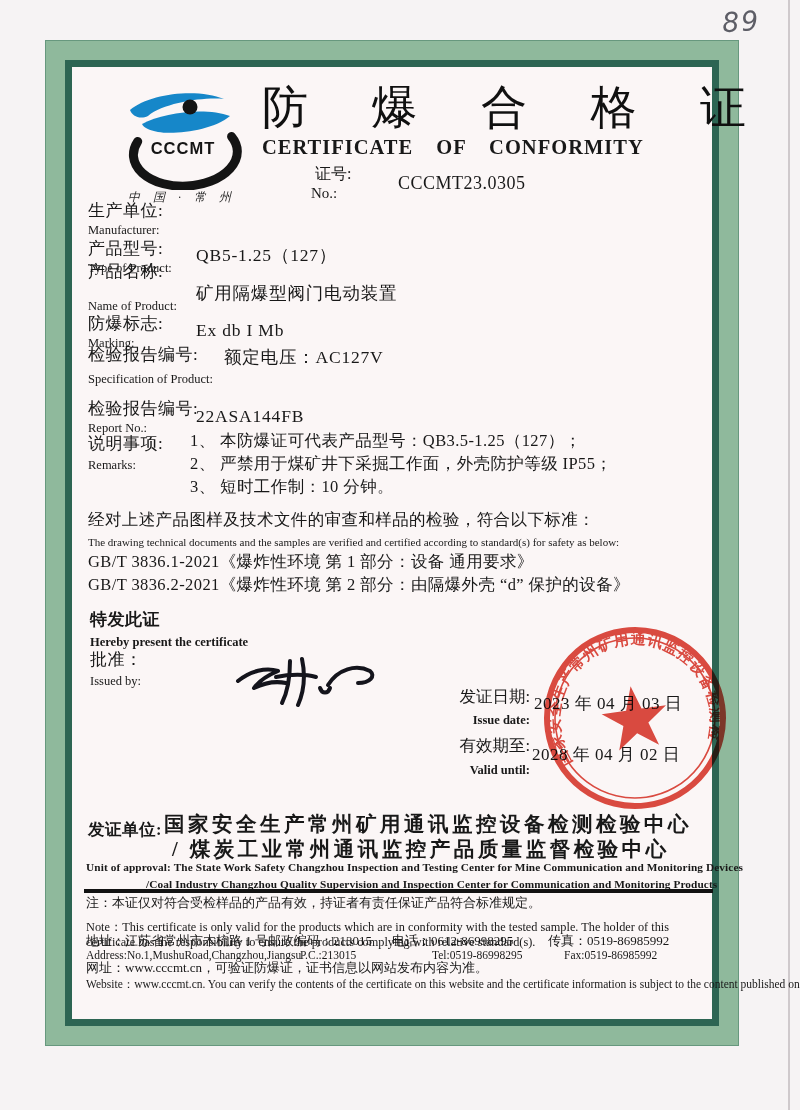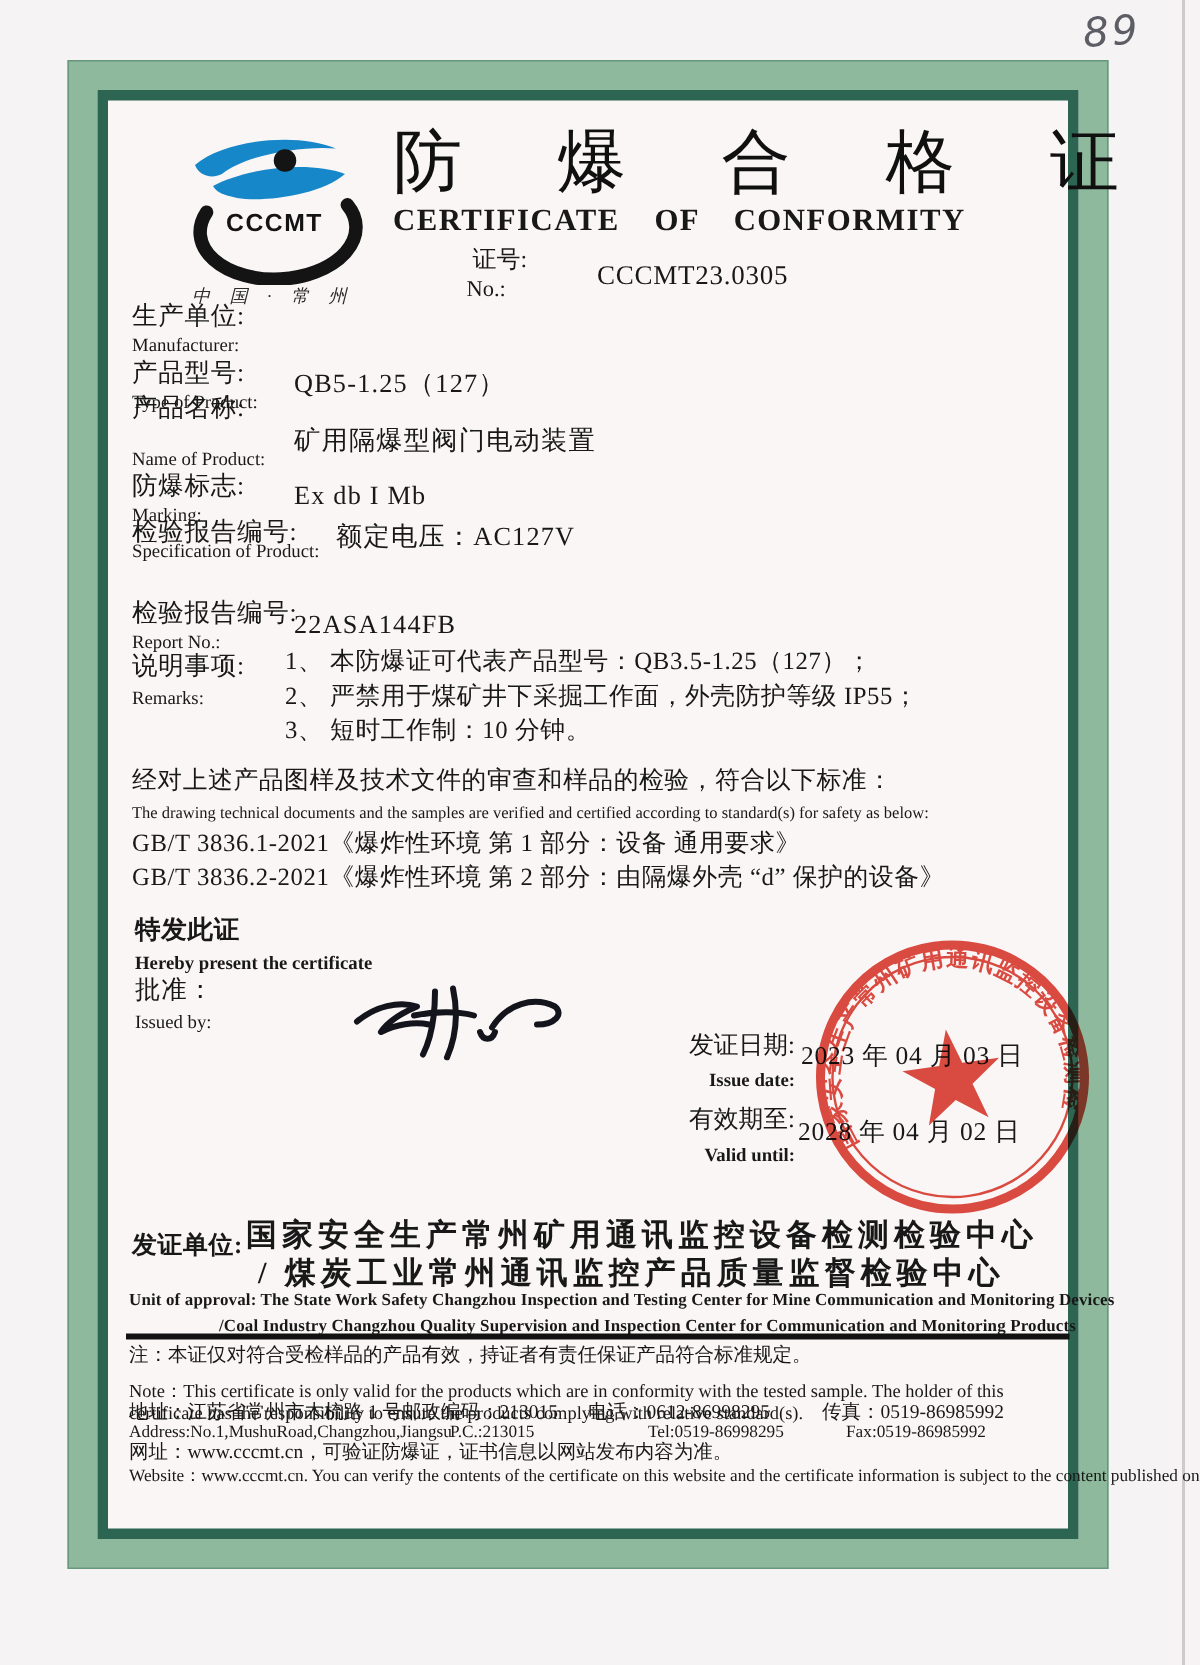--- a/index.html
+++ b/index.html
@@ -93,21 +93,21 @@
 
     <div class="t lbl-cn" style="left:88px; top:262px;text-align:center;">产品名称:</div>
     <div class="t lbl-en" style="left:88px; top:299px;">Name of Product:</div>
     <div class="t val" style="left:196px; top:283px;">矿用隔爆型阀门电动装置</div>
 
     <div class="t lbl-cn" style="left:88px; top:314px;">防爆标志:</div>
     <div class="t lbl-en" style="left:88px; top:336px;">Marking:</div>
     <div class="t val" style="left:196px; top:320px;">Ex db I Mb</div>
 
     <div class="t lbl-cn" style="left:88px; top:345px;">检验报告编号:</div>
-    <div class="t lbl-en" style="left:88px; top:360px;">Specification of Product:</div>
+    <div class="t lbl-en" style="left:88px; top:372px;">Specification of Product:</div>
     <div class="t val" style="left:224px; top:347px;">额定电压：AC127V</div>
 
     <div class="t lbl-cn" style="left:88px; top:399px;">检验报告编号:</div>
     <div class="t lbl-en" style="left:88px; top:421px;">Report No.:</div>
     <div class="t val" style="left:196px; top:406px;">22ASA144FB</div>
 
     <div class="t lbl-cn" style="left:88px; top:434px;">说明事项:</div>
     <div class="t lbl-en" style="left:88px; top:458px;">Remarks:</div>
     <div class="t remark-item" style="left:190px; top:432px;">1、 本防爆证可代表产品型号：QB3.5-1.25（127）；</div>
     <div class="t remark-item" style="left:190px; top:455px;">2、 严禁用于煤矿井下采掘工作面，外壳防护等级 IP55；</div>

